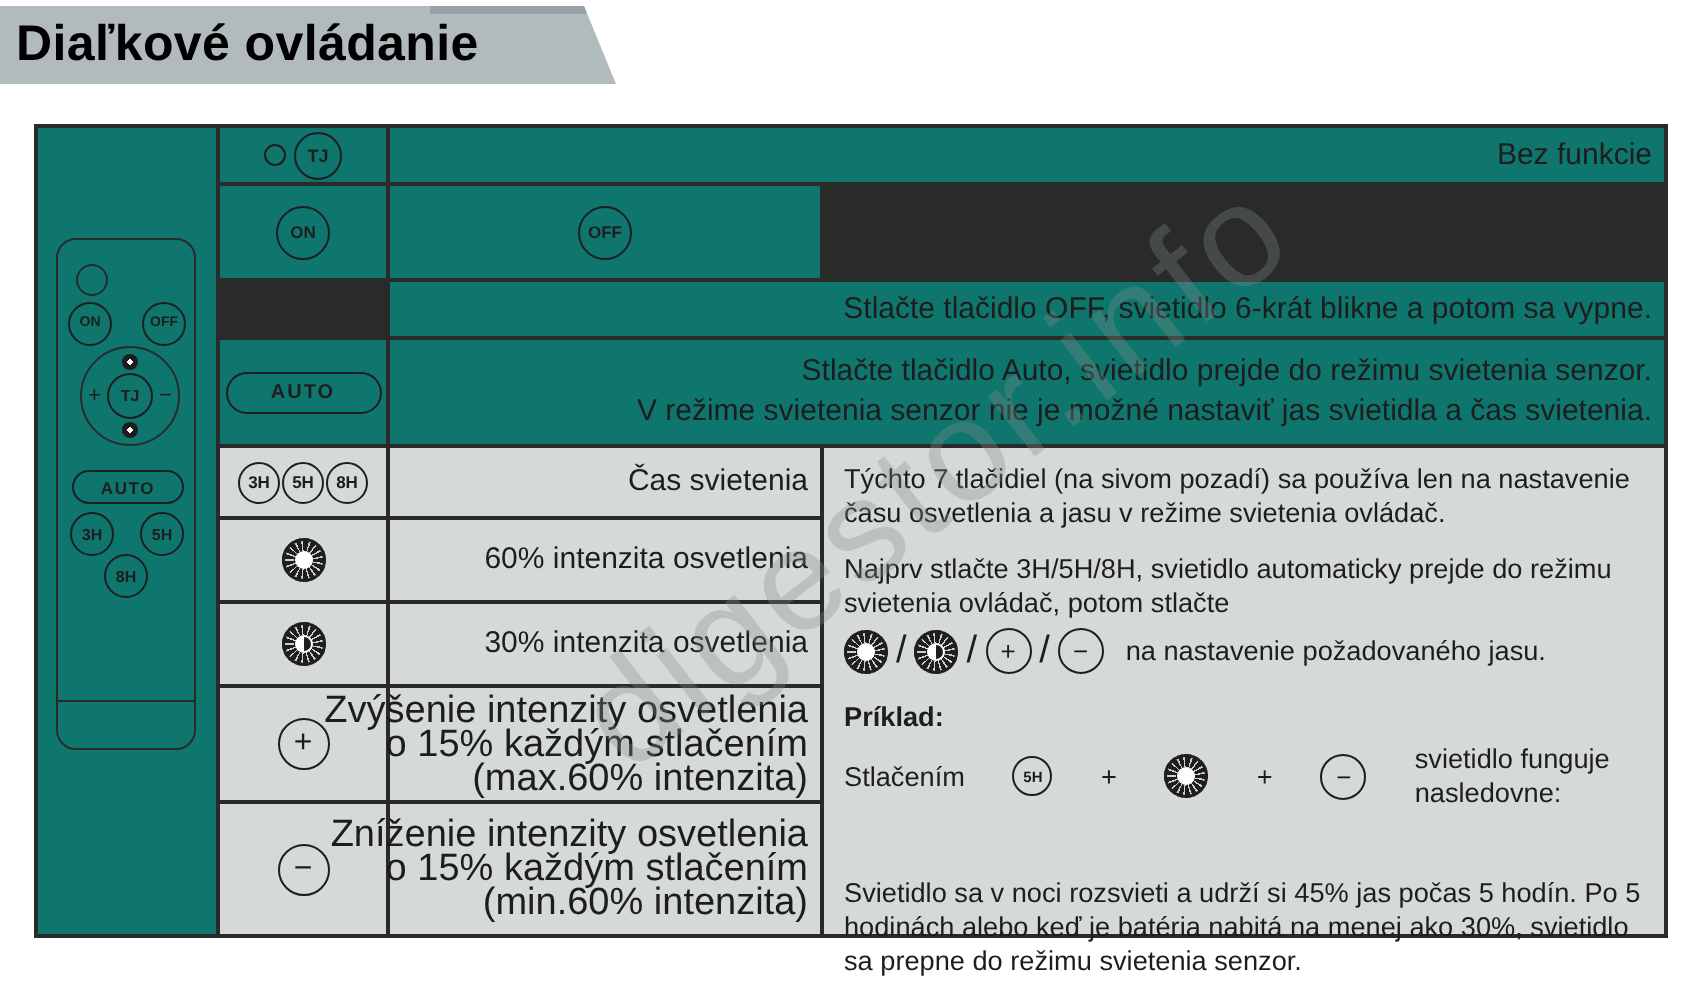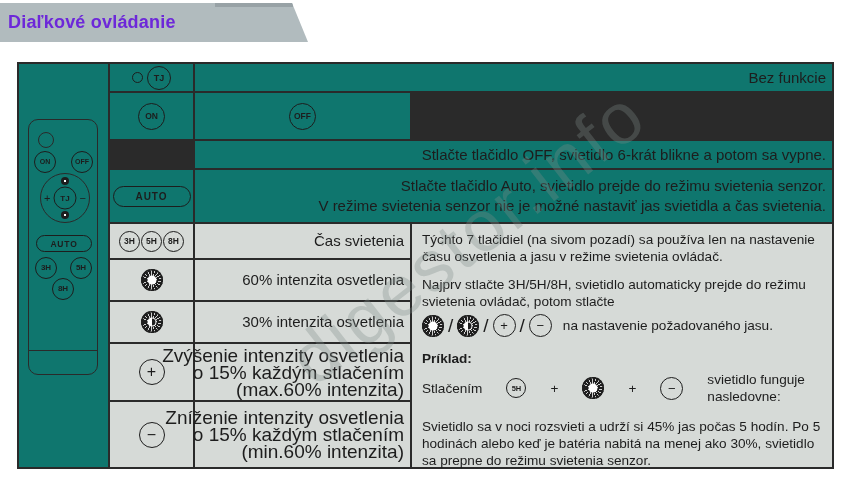--- a/index.html
+++ b/index.html
@@ -5,21 +5,21 @@
   * { margin:0; padding:0; box-sizing:border-box; }
   html,body { width:842px; height:491px; background:#fff; overflow:hidden;
     font-family:"Liberation Sans", sans-serif; color:#1d1d1d; }
   .page { position:relative; width:842px; height:491px; background:#fff; }
 
   
   .header { position:absolute; left:0; top:3px; width:308px; height:39px;
     background:#b1bbbe; clip-path:polygon(0 0, 292px 0, 308px 100%, 0 100%); }
   .header::after { content:""; position:absolute; top:0; left:215px; width:78px; height:4px; background:#98a2a6; }
   .header .title { display:block; padding-left:8px; line-height:38px;
-    font-size:18px; font-weight:bold; color:#6d28d9; letter-spacing:.2px; }
+    font-size:25px; font-weight:bold; color:#000000; letter-spacing:.2px; }
 
   
   .watermark { position:absolute; left:140px; top:195px; width:660px; height:90px;
     transform:rotate(-38deg); text-align:center; font-size:72px; letter-spacing:3px;
     color:rgba(128,140,138,.32); pointer-events:none; z-index:6; white-space:nowrap; }
 
   
   .tbl { position:absolute; left:17px; top:62px;
     display:grid; grid-template-columns:89px 83px 215px 420px;
     grid-template-rows:27px 46px 27px 52px 34px 40px 40px 56px 65px;
@@ -85,21 +85,21 @@
 
   
   .info { grid-column:4; grid-row:5 / 10; flex-direction:column; align-items:stretch;
     padding:7px 10px 6px 10px; font-size:13.6px; line-height:17px; }
   .info p { margin-bottom:11px; }
   .info .iconline { display:flex; align-items:center; gap:3px; margin:2px 0 13px 0; }
   .info .iconline .txt { margin-left:8px; }
   .info .slash { font-size:19px; font-weight:400; margin:0 1px; }
   .info .bold { font-weight:bold; margin-bottom:4px; }
   .info .example { display:flex; align-items:center; gap:24px; margin-bottom:13px; }
-  .info .last { margin-bottom:0; }
+  .info .last { margin-bottom:0;margin-top:20px; }
 </style>
 </head>
 <body>
 
 <div class="page">
 
   <div class="header">
     <span class="title">Diaľkové ovládanie</span>
   </div>
 

